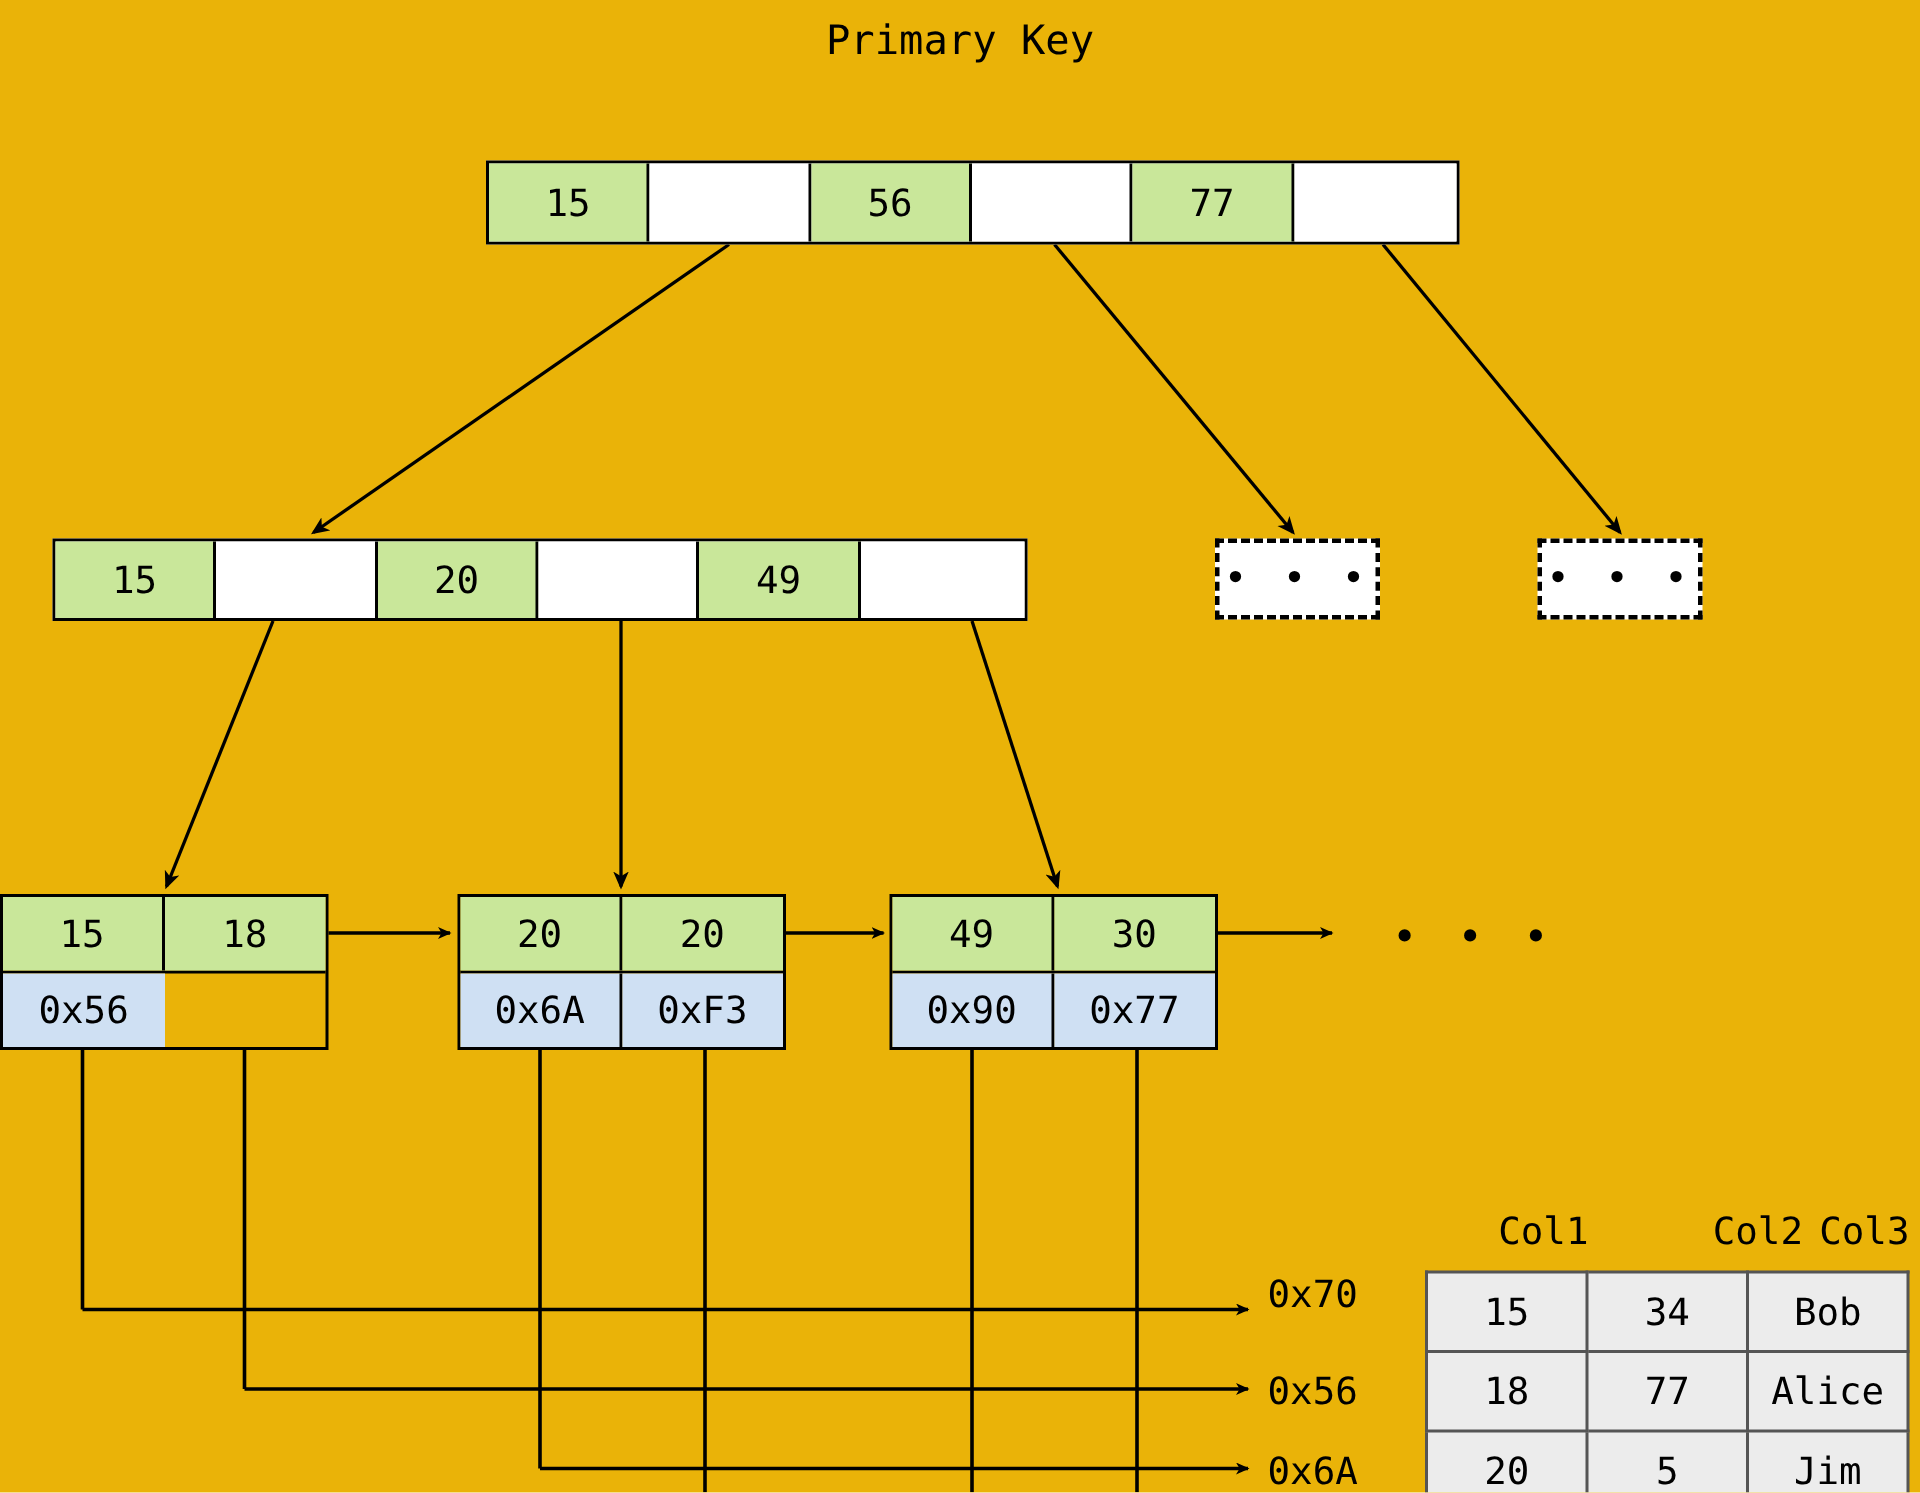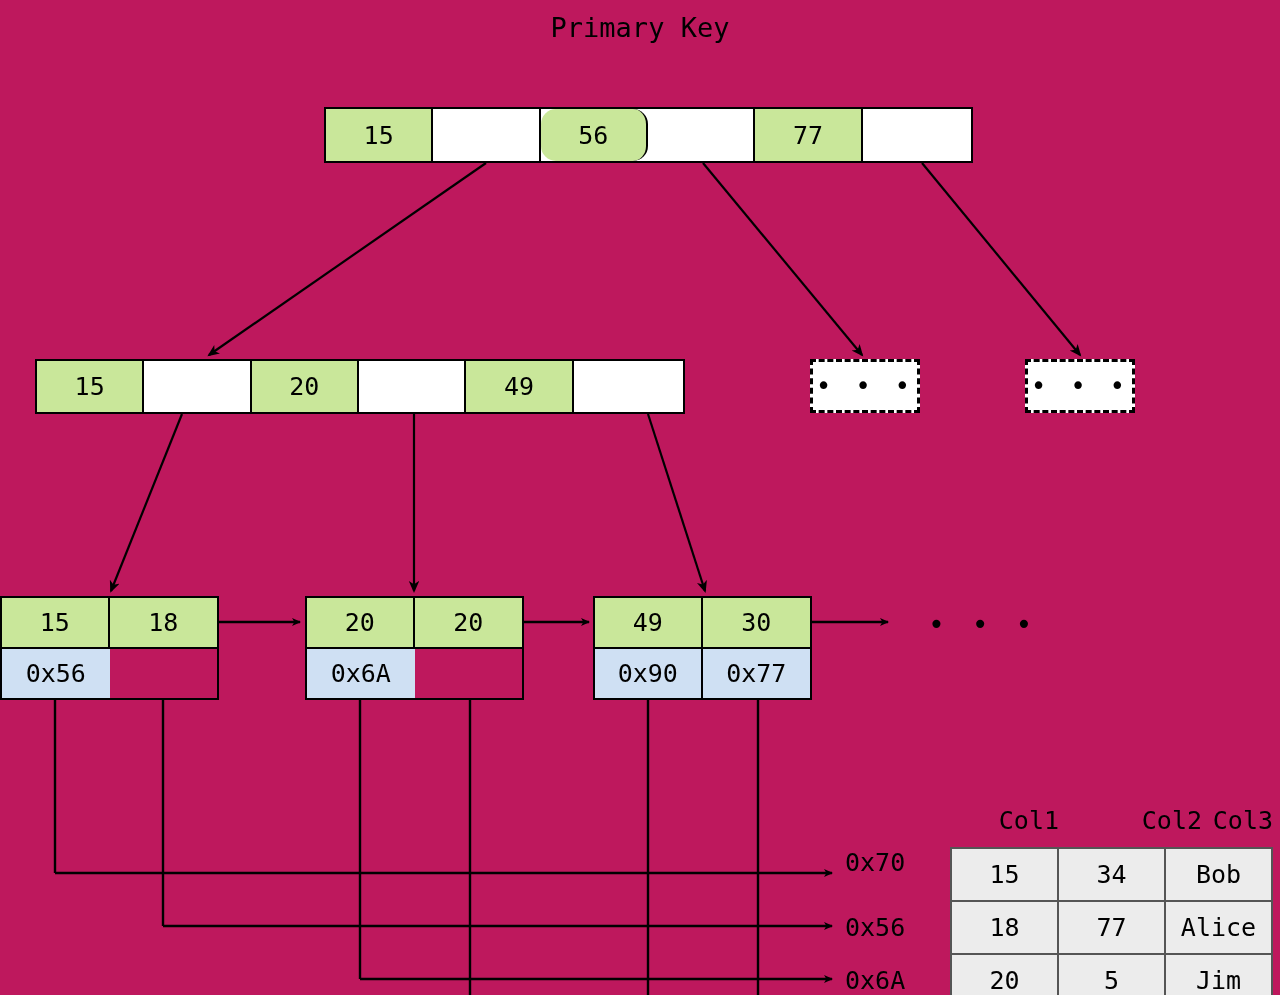--- a/index.html
+++ b/index.html
@@ -4,21 +4,21 @@
 <style>
   html, body {
     margin: 0;
     padding: 0;
     background: #ffffff;
   }
   #stage {
     position: relative;
     width: 1280px;
     height: 995px;
-    background: #be185d;
+    background: #eab308;
     overflow: hidden;
     font-family: "DejaVu Sans Mono", "Liberation Mono", monospace;
     color: #000000;
   }
   
   .title {
     position: absolute;
     left: 0; top: 12px;
     width: 1280px;
     text-align: center;
@@ -177,21 +177,21 @@
     <g stroke="#000" stroke-width="2.4" fill="none">
       <line x1="55" y1="873" x2="832" y2="873" marker-end="url(#ah)"></line>
       <line x1="163" y1="926" x2="832" y2="926" marker-end="url(#ah)"></line>
       <line x1="360" y1="979" x2="832" y2="979" marker-end="url(#ah)"></line>
     </g>
   </svg>
 
   <div class="node" id="root-node" style="left:324px; top:107px; width:649px; height:56px;">
     <div class="cell green" style="width:108px;">15</div>
     <div class="cell white" style="width:108px;"></div>
-    <div class="cell green" style="width:108px;border-radius:15px;">56</div>
+    <div class="cell green" style="width:108px;">56</div>
     <div class="cell white" style="width:108px;"></div>
     <div class="cell green" style="width:108px;">77</div>
     <div class="cell white" style="width:109px;"></div>
   </div>
 
   <div class="node" id="internal-node" style="left:35px; top:359px; width:650px; height:55px;">
     <div class="cell green" style="width:108px;">15</div>
     <div class="cell white" style="width:108px;"></div>
     <div class="cell green" style="width:108px;">20</div>
     <div class="cell white" style="width:108px;"></div>
@@ -212,20 +212,21 @@
     </div>
   </div>
 
   <div class="leaf" style="left:305px; top:596px; width:219px; height:104px;">
     <div class="leaf-row keys">
       <div class="leaf-cell" style="width:50%;">20</div>
       <div class="leaf-cell" style="width:50%;">20</div>
     </div>
     <div class="leaf-row ptrs">
       <div class="leaf-cell" style="width:50%;">0x6A</div>
+      <div class="leaf-cell" style="width:50%;">0xF3</div>
     </div>
   </div>
 
   <div class="leaf" style="left:593px; top:596px; width:219px; height:104px;">
     <div class="leaf-row keys">
       <div class="leaf-cell" style="width:50%;">49</div>
       <div class="leaf-cell" style="width:50%;">30</div>
     </div>
     <div class="leaf-row ptrs">
       <div class="leaf-cell" style="width:50%;">0x90</div>

